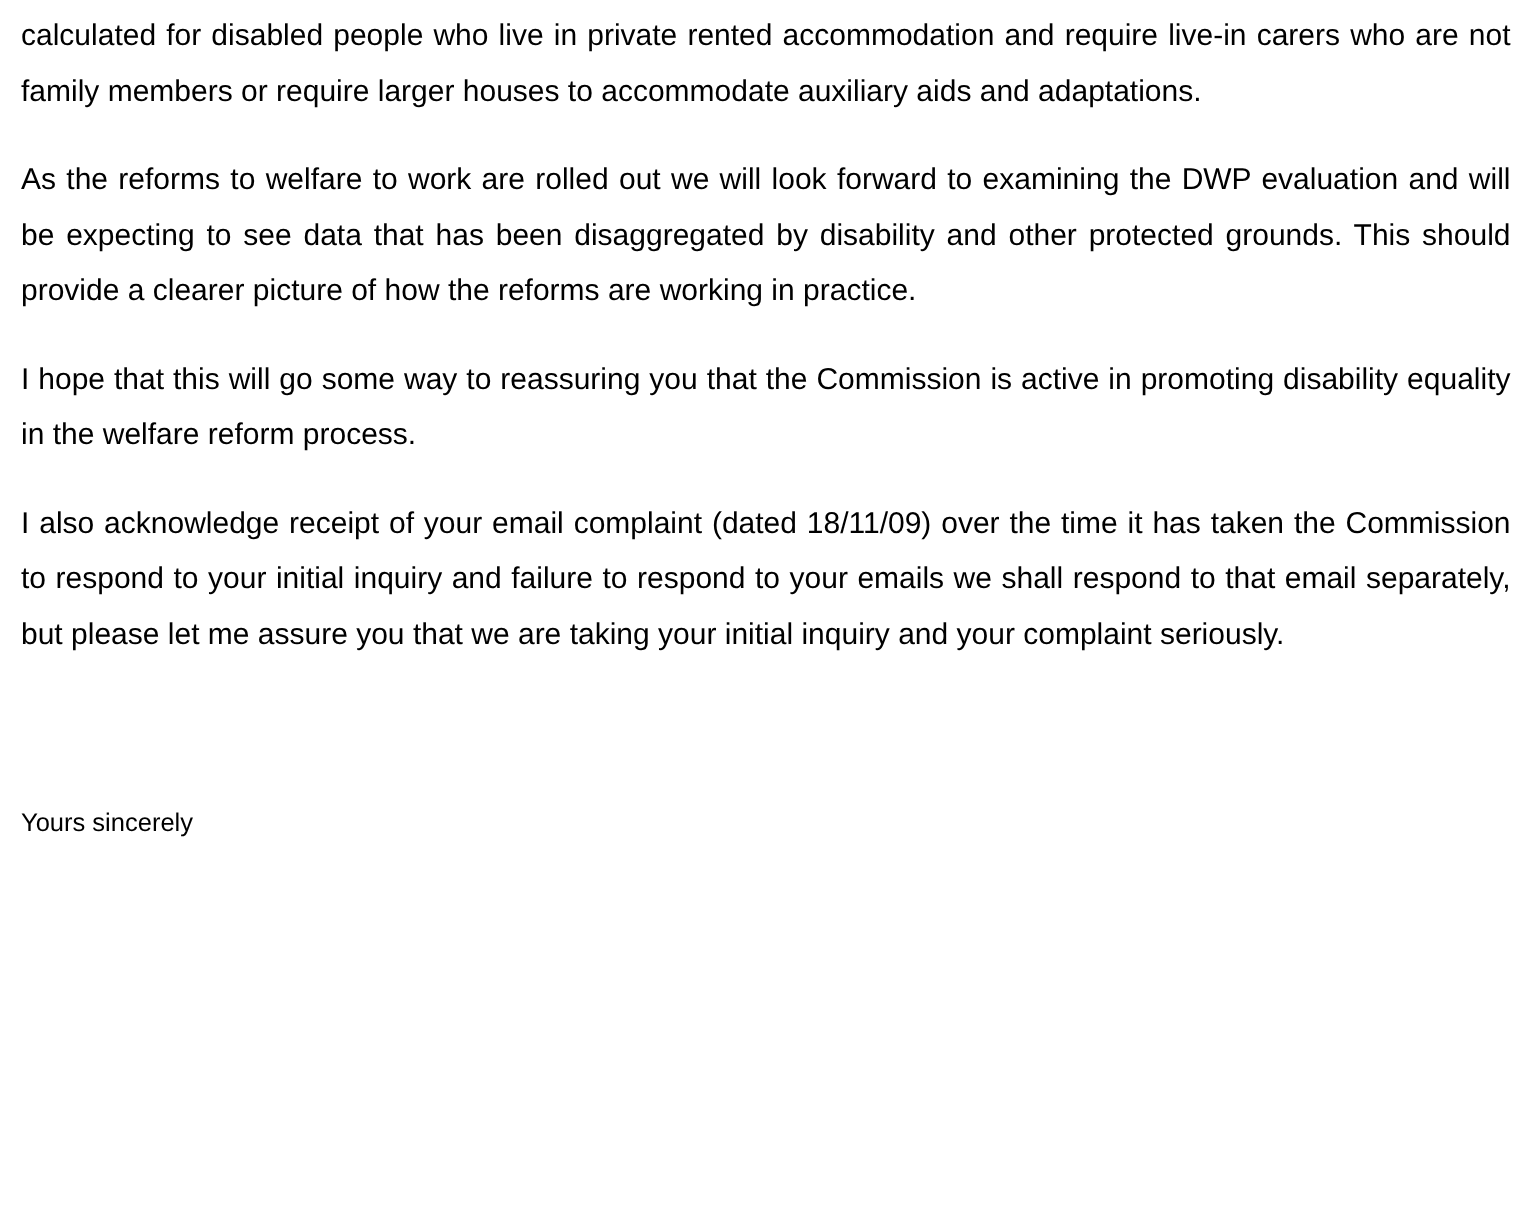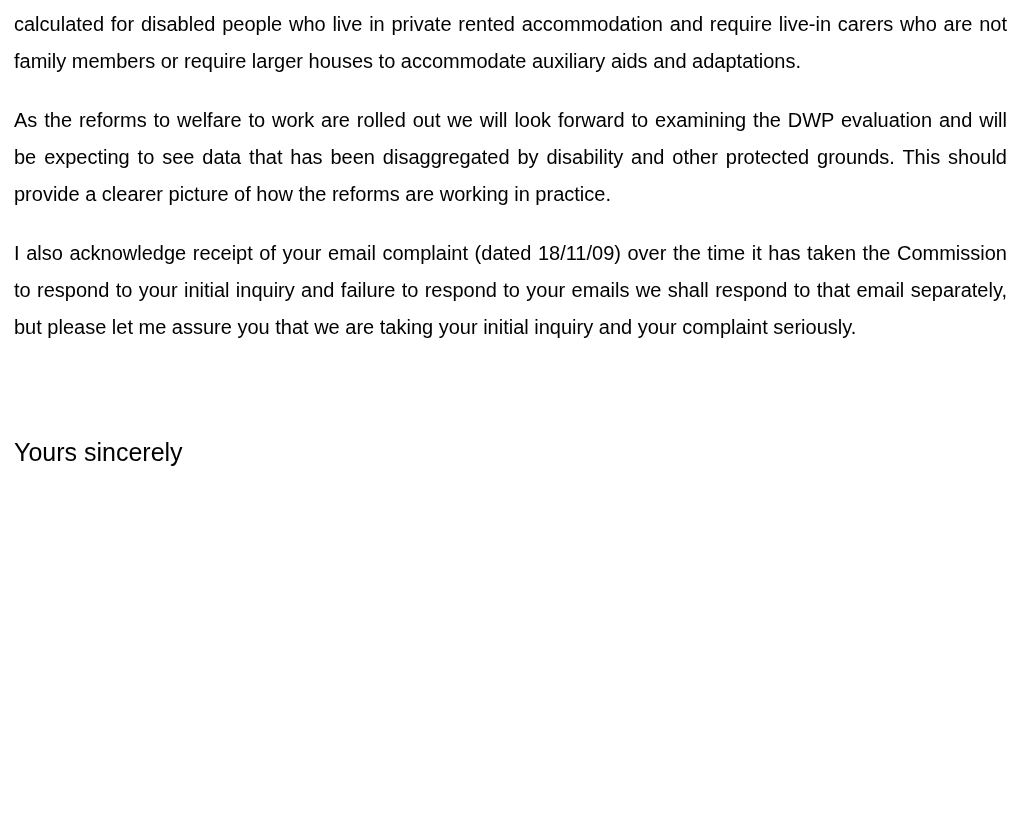--- a/index.html
+++ b/index.html
@@ -26,38 +26,39 @@
     text-align: justify;
     text-justify: inter-word;
     margin: 0 0 22px 0;
     letter-spacing: 0px;
     word-spacing: 0px;
   }
   .para:last-child {
     margin-bottom: 0;
   }
   .signoff {
-    font-size: 25px;
+    font-size: 17px;
     line-height: 37px;
     text-align: left;
     margin: 0;
   }
   .gap {
     height: 66px;
   }
 </style>
 </head>
 <body>
 
 <div class="page">
 
   <p class="para">calculated for disabled people who live in private rented accommodation and require live-in carers who are not family members or require larger houses to accommodate auxiliary aids and adaptations.</p>
 
   <p class="para">As the reforms to welfare to work are rolled out we will look forward to examining the DWP evaluation and will be expecting to see data that has been disaggregated by disability and other protected grounds. This should provide a clearer picture of how the reforms are working in practice.</p>
 
+  <p class="para">I hope that this will go some way to reassuring you that the Commission is active in promoting disability equality in the welfare reform process.</p>
 
   <p class="para">I also acknowledge receipt of your email complaint (dated 18/11/09) over the time it has taken the Commission to respond to your initial inquiry and failure to respond to your emails we shall respond to that email separately, but please let me assure you that we are taking your initial inquiry and your complaint seriously.</p>
 
   <div class="gap"></div>
 
   <p class="signoff">Yours sincerely</p>
 
 </div>
 
 </body></html>

